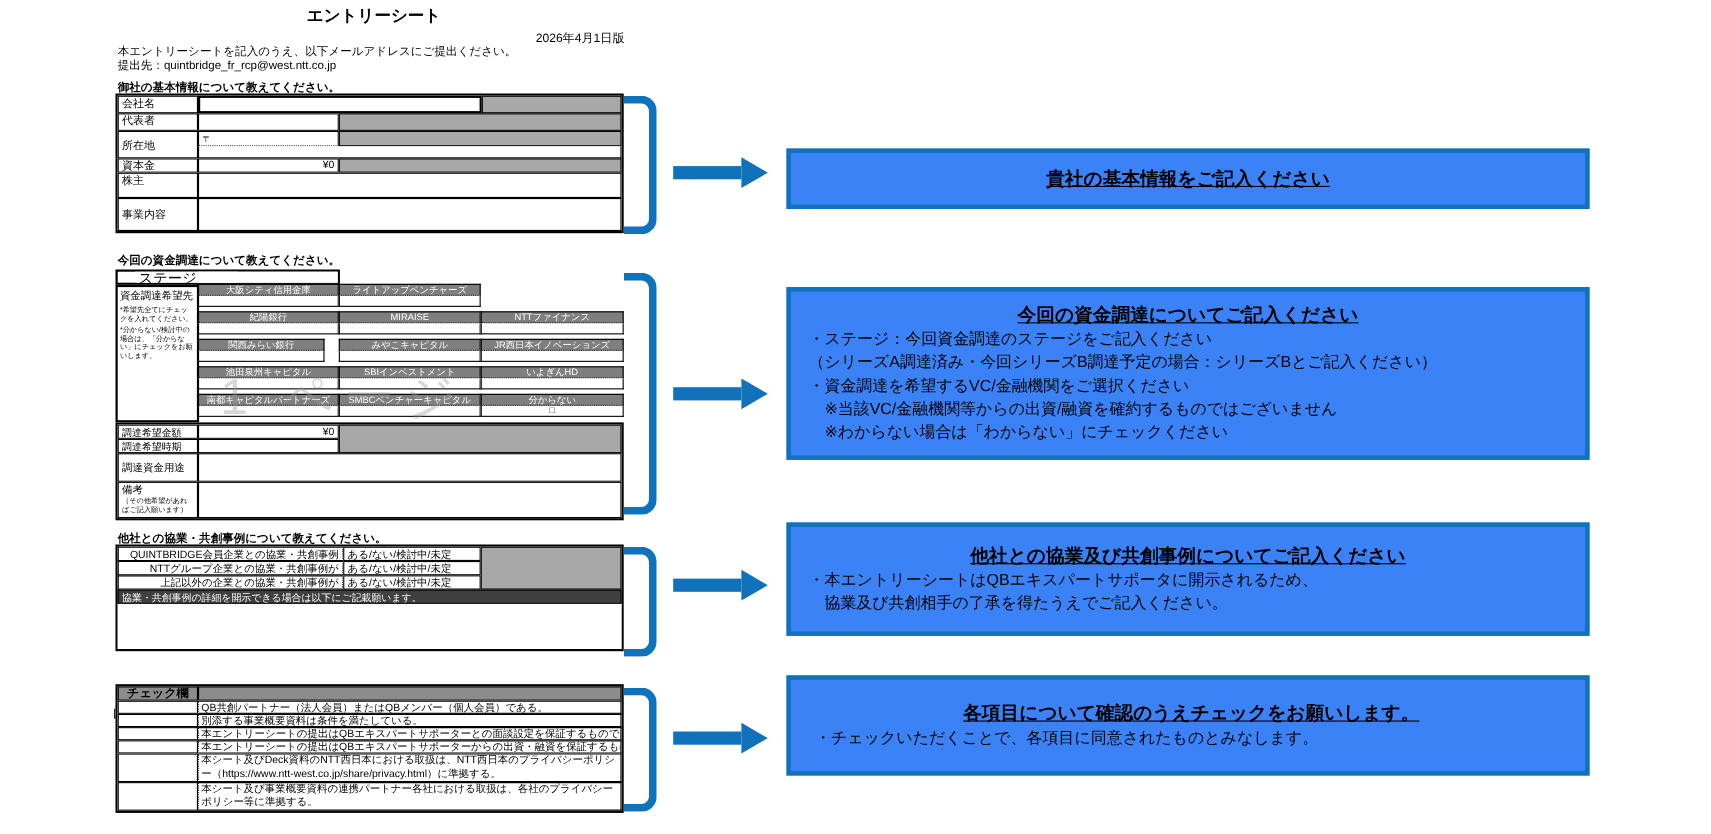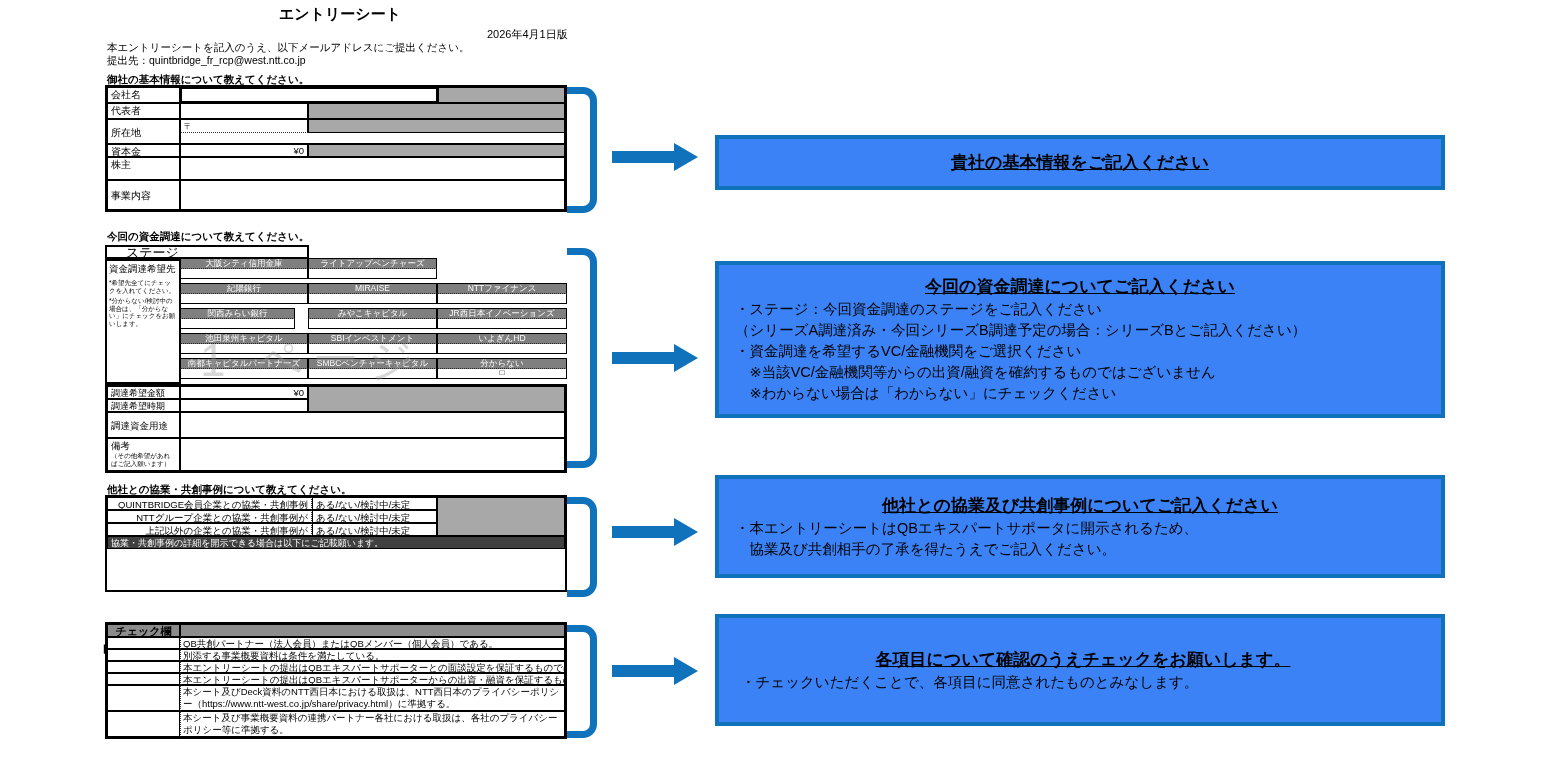--- a/index.html
+++ b/index.html
@@ -252,18 +252,18 @@
     <div class="callout-line">　※当該VC/金融機関等からの出資/融資を確約するものではございません</div>
     <div class="callout-line">　※わからない場合は「わからない」にチェックください</div>
   </div>
 
   <div class="callout" style="top:475px;height:103px;">
     <div class="callout-title">他社との協業及び共創事例についてご記入ください</div>
     <div class="callout-line">・本エントリーシートはQBエキスパートサポータに開示されるため、</div>
     <div class="callout-line">　協業及び共創相手の了承を得たうえでご記入ください。</div>
   </div>
 
-  <div class="callout" style="top:614px;height:112px;padding-left:22px;">
+  <div class="callout" style="top:614px;height:91px;padding-left:22px;">
     <div class="callout-title">各項目について確認のうえチェックをお願いします。</div>
     <div class="callout-line">・チェックいただくことで、各項目に同意されたものとみなします。</div>
   </div>
 
 </div>
 
 </body></html>

